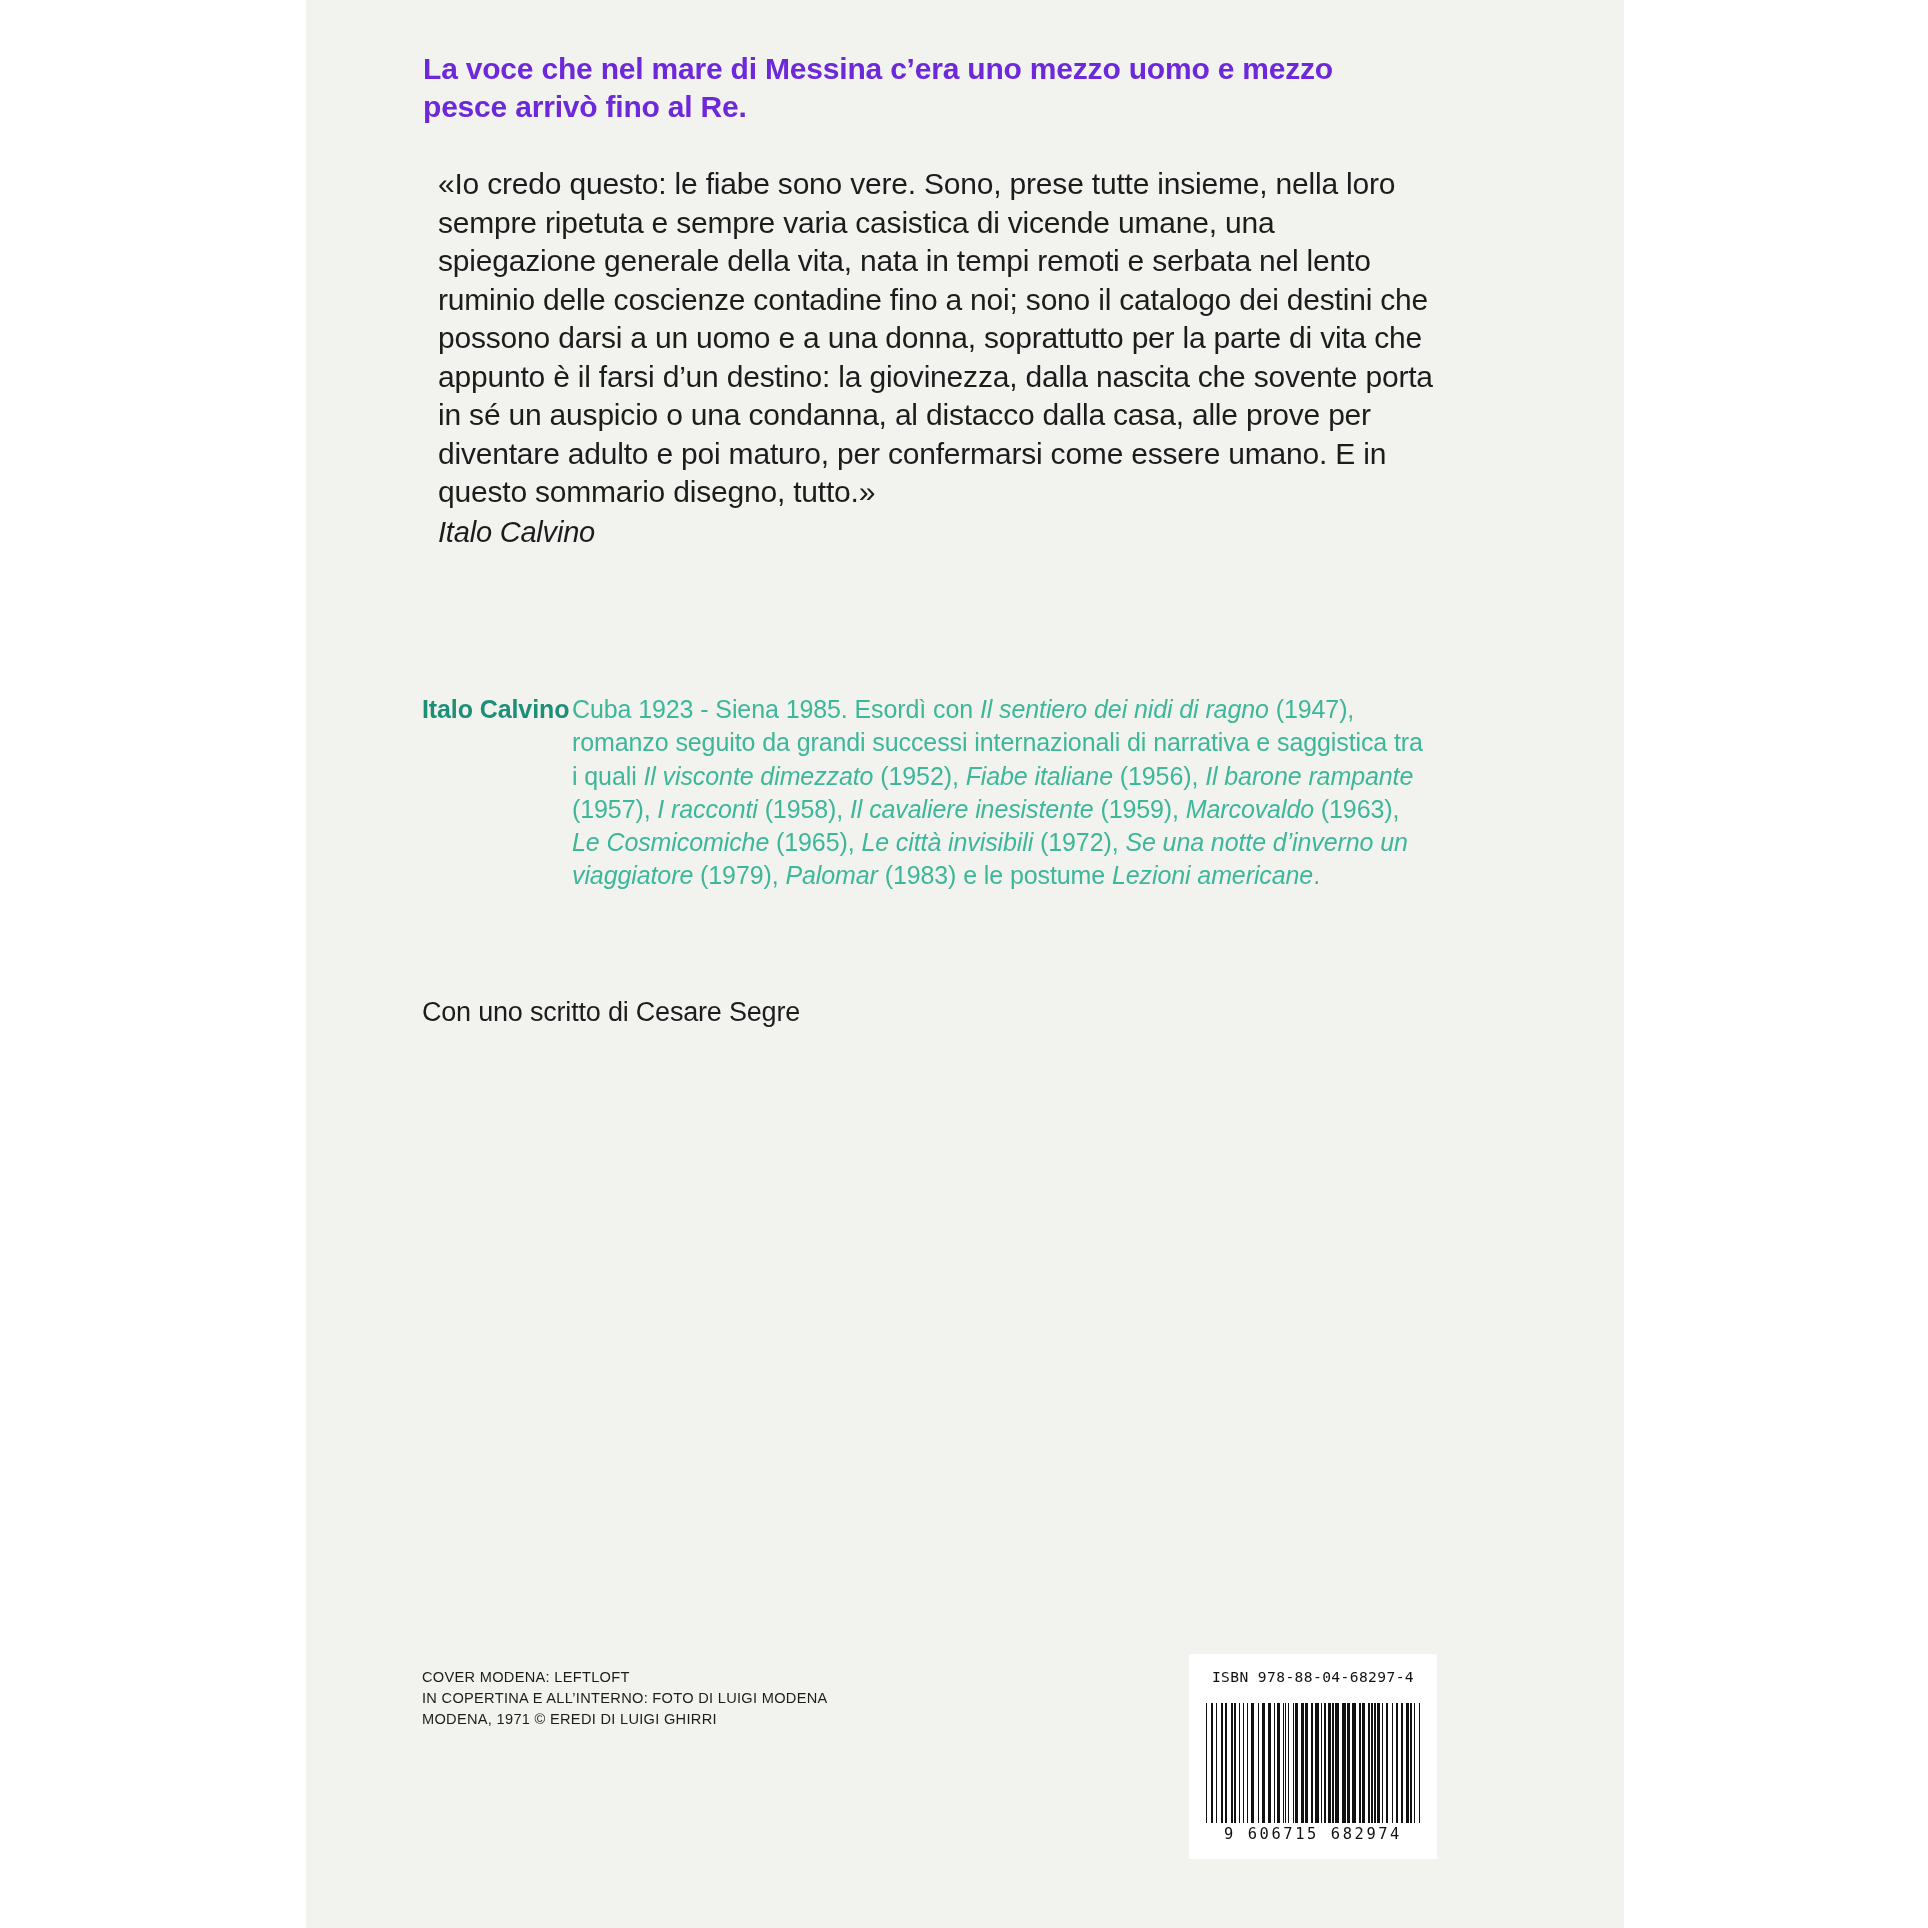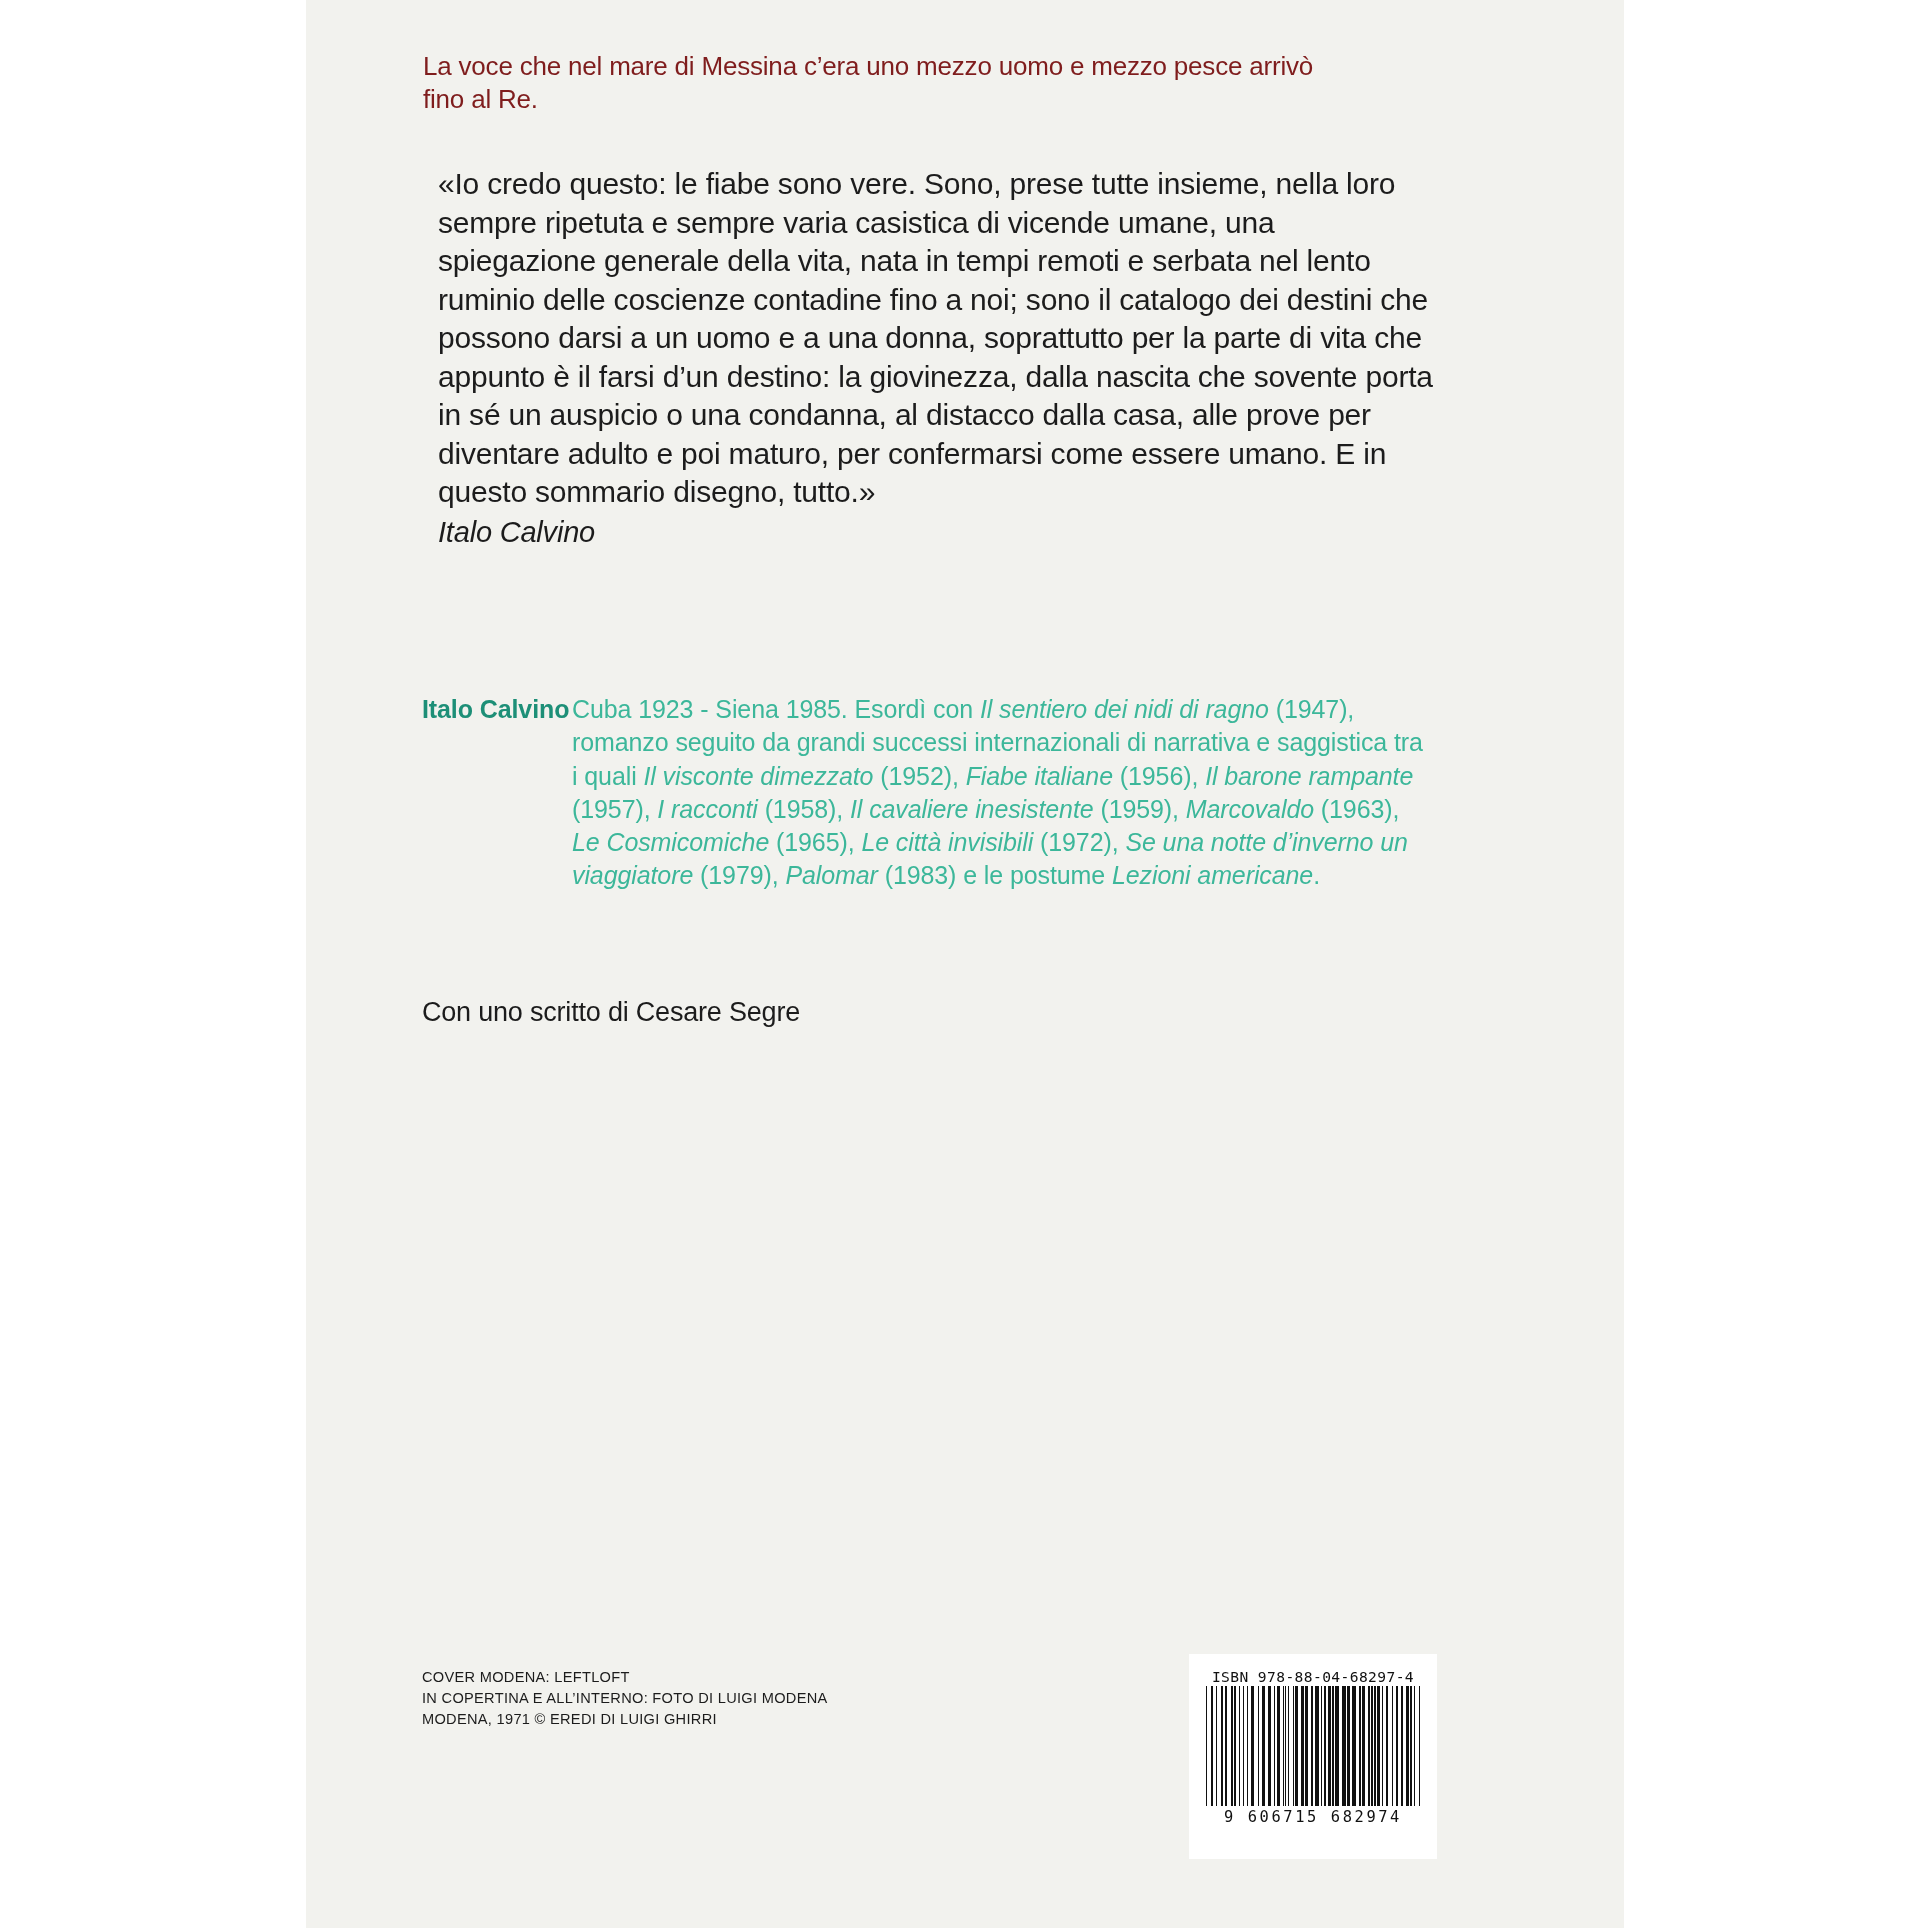--- a/index.html
+++ b/index.html
@@ -23,23 +23,23 @@
     background: #f2f2ee;
     box-sizing: border-box;
     overflow: hidden;
   }
 
   .headline {
     position: absolute;
     left: 117px;
     top: 50px;
     width: 916px;
-    color: #7f1d1d;
-    font-weight: normal;
-    font-size: 26px;
+    color: #6d28d9;
+    font-weight: bold;
+    font-size: 30px;
     line-height: 1.26;
     letter-spacing: -0.2px;
   }
 
   .quote {
     position: absolute;
     left: 132px;
     top: 165px;
     width: 1002px;
     color: #1c1c1c;
@@ -114,21 +114,21 @@
     align-items: center;
     justify-content: flex-start;
     padding-top: 13.7px;
     box-sizing: border-box;
   }
   .isbn-text {
     font-family: "DejaVu Sans Mono", monospace;
     font-size: 14.6px;
     letter-spacing: 0.4px;
     color: #111;
-    margin-bottom: 1px;
+    margin-bottom: 18px;
     white-space: nowrap;
   }
   .barcode-bars {
     width: 214px;
     height: 120px;
     display: flex;
     align-items: stretch;
     gap: 0;
   }
   .barcode-bars span { display: block; height: 100%; }

